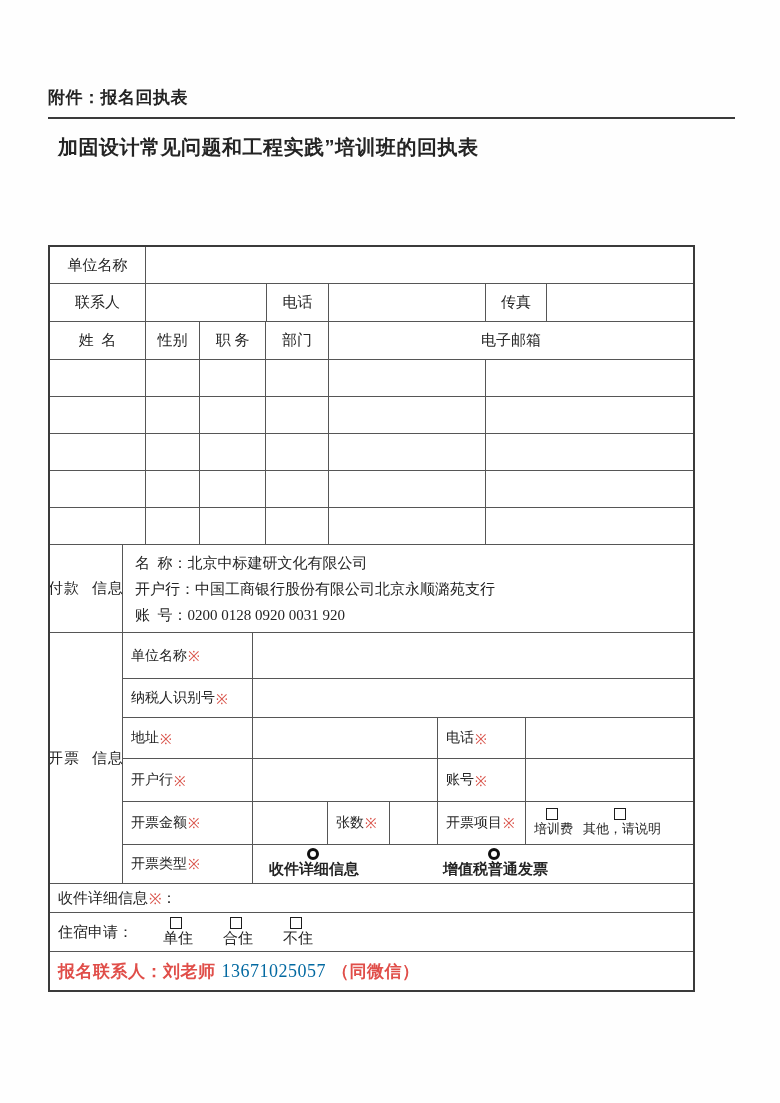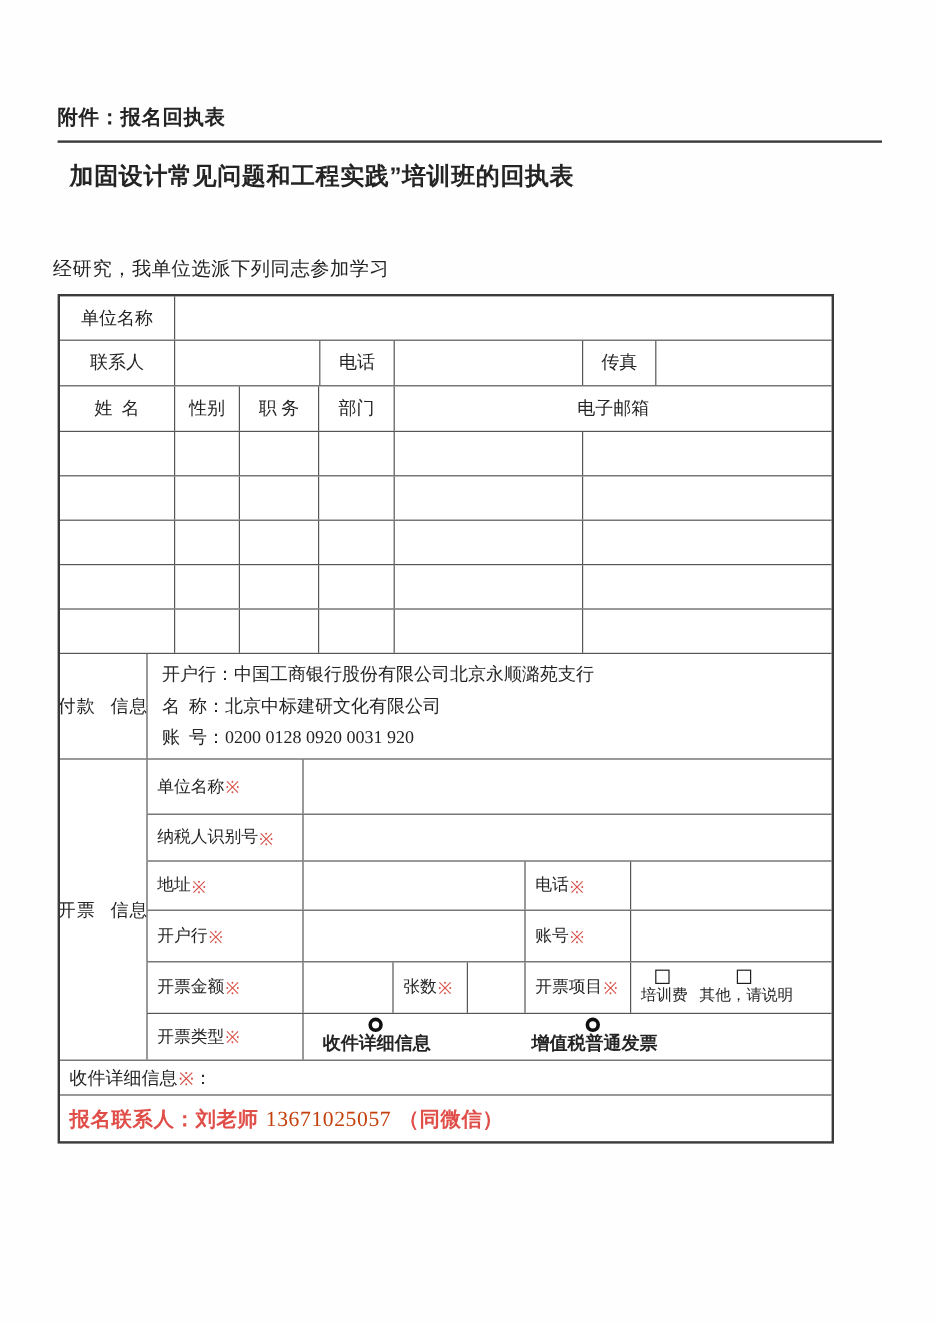--- a/index.html
+++ b/index.html
@@ -77,34 +77,33 @@
   }
   .opt{display:inline-flex;align-items:center;font-family:"Liberation Sans", sans-serif;flex-direction:column;}
   .type-opt{font-weight:bold;font-size:15px;}
   .proj-opts{font-size:13px;gap:10px;display:flex;align-items:center;}
   .housing-opts{display:flex;align-items:center;gap:30px;font-size:15px;}
   .footer-cell{
     font-family:"Liberation Sans", sans-serif;
     color:var(--footer-red);font-size:17px;font-weight:bold;letter-spacing:.5px;
   }
   .footer-phone{font-family:"Liberation Serif", serif;font-weight:normal;
-    color:#c2410c;margin:0 6px;font-size:18px;}
+    color:#0369a1;margin:0 6px;font-size:18px;}
 </style>
 </head>
 <body>
 
 <div class="sheet">
 
   <div class="attachment-heading">附件：报名回执表</div>
 
   <div class="course-title">
     <div>加固设计常见问题和工程实践”培训班的回执表</div>
   </div>
 
-  <div class="intro">经研究，我单位选派下列同志参加学习</div>
 
   <div class="form-table">
 
     <div class="t-row first" style="height:36px">
       <div class="t-cell first center" style="width:95px">单位名称</div>
       <div class="t-cell grow"></div>
     </div>
 
     <div class="t-row" style="height:37px">
       <div class="t-cell first center" style="width:95px">联系人</div>
@@ -163,22 +162,22 @@
       <div class="t-cell" style="width:157px"></div>
       <div class="t-cell grow"></div>
     </div>
 
     <div class="t-row" style="height:87px">
       <div class="t-cell first side-label" style="width:72px">
         <span>付款</span>
         <span>信息</span>
       </div>
       <div class="t-cell grow pay-content">
+        <div>名  称：北京中标建研文化有限公司</div>
         <div>开户行：中国工商银行股份有限公司北京永顺潞苑支行</div>
-        <div>名  称：北京中标建研文化有限公司</div>
         <div>账  号：0200 0128 0920 0031 920</div>
       </div>
     </div>
 
     <div class="t-row" style="height:250px">
       <div class="t-cell first side-label" style="width:72px">
         <span>开票</span>
         <span>信息</span>
       </div>
       <div class="inv-right">
@@ -261,20 +260,37 @@
 
       </div>
     </div>
 
     <div class="t-row" style="height:28px">
       <div class="t-cell first grow pl">
         <span>收件详细信息</span><span class="req">※</span><span>：</span>
       </div>
     </div>
 
+    <div class="t-row" style="height:38px">
+      <div class="t-cell first grow pl housing-opts">
+        <span>住宿申请：</span>
+        <span class="opt">
+          <span class="checkbox"></span>
+          <span>单住</span>
+        </span>
+        <span class="opt">
+          <span class="checkbox"></span>
+          <span>合住</span>
+        </span>
+        <span class="opt">
+          <span class="checkbox"></span>
+          <span>不住</span>
+        </span>
+      </div>
+    </div>
 
     <div class="t-row" style="height:38px">
       <div class="t-cell first grow pl footer-cell">
         <span>报名联系人：刘老师</span>
         <span class="footer-phone">13671025057</span>
         <span>（同微信）</span>
       </div>
     </div>
 
   </div>

